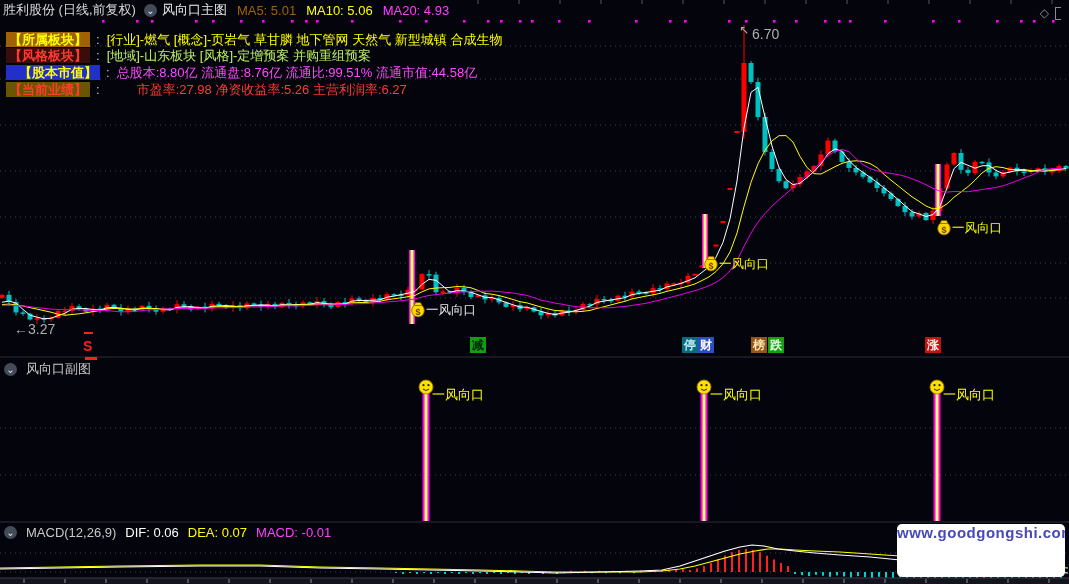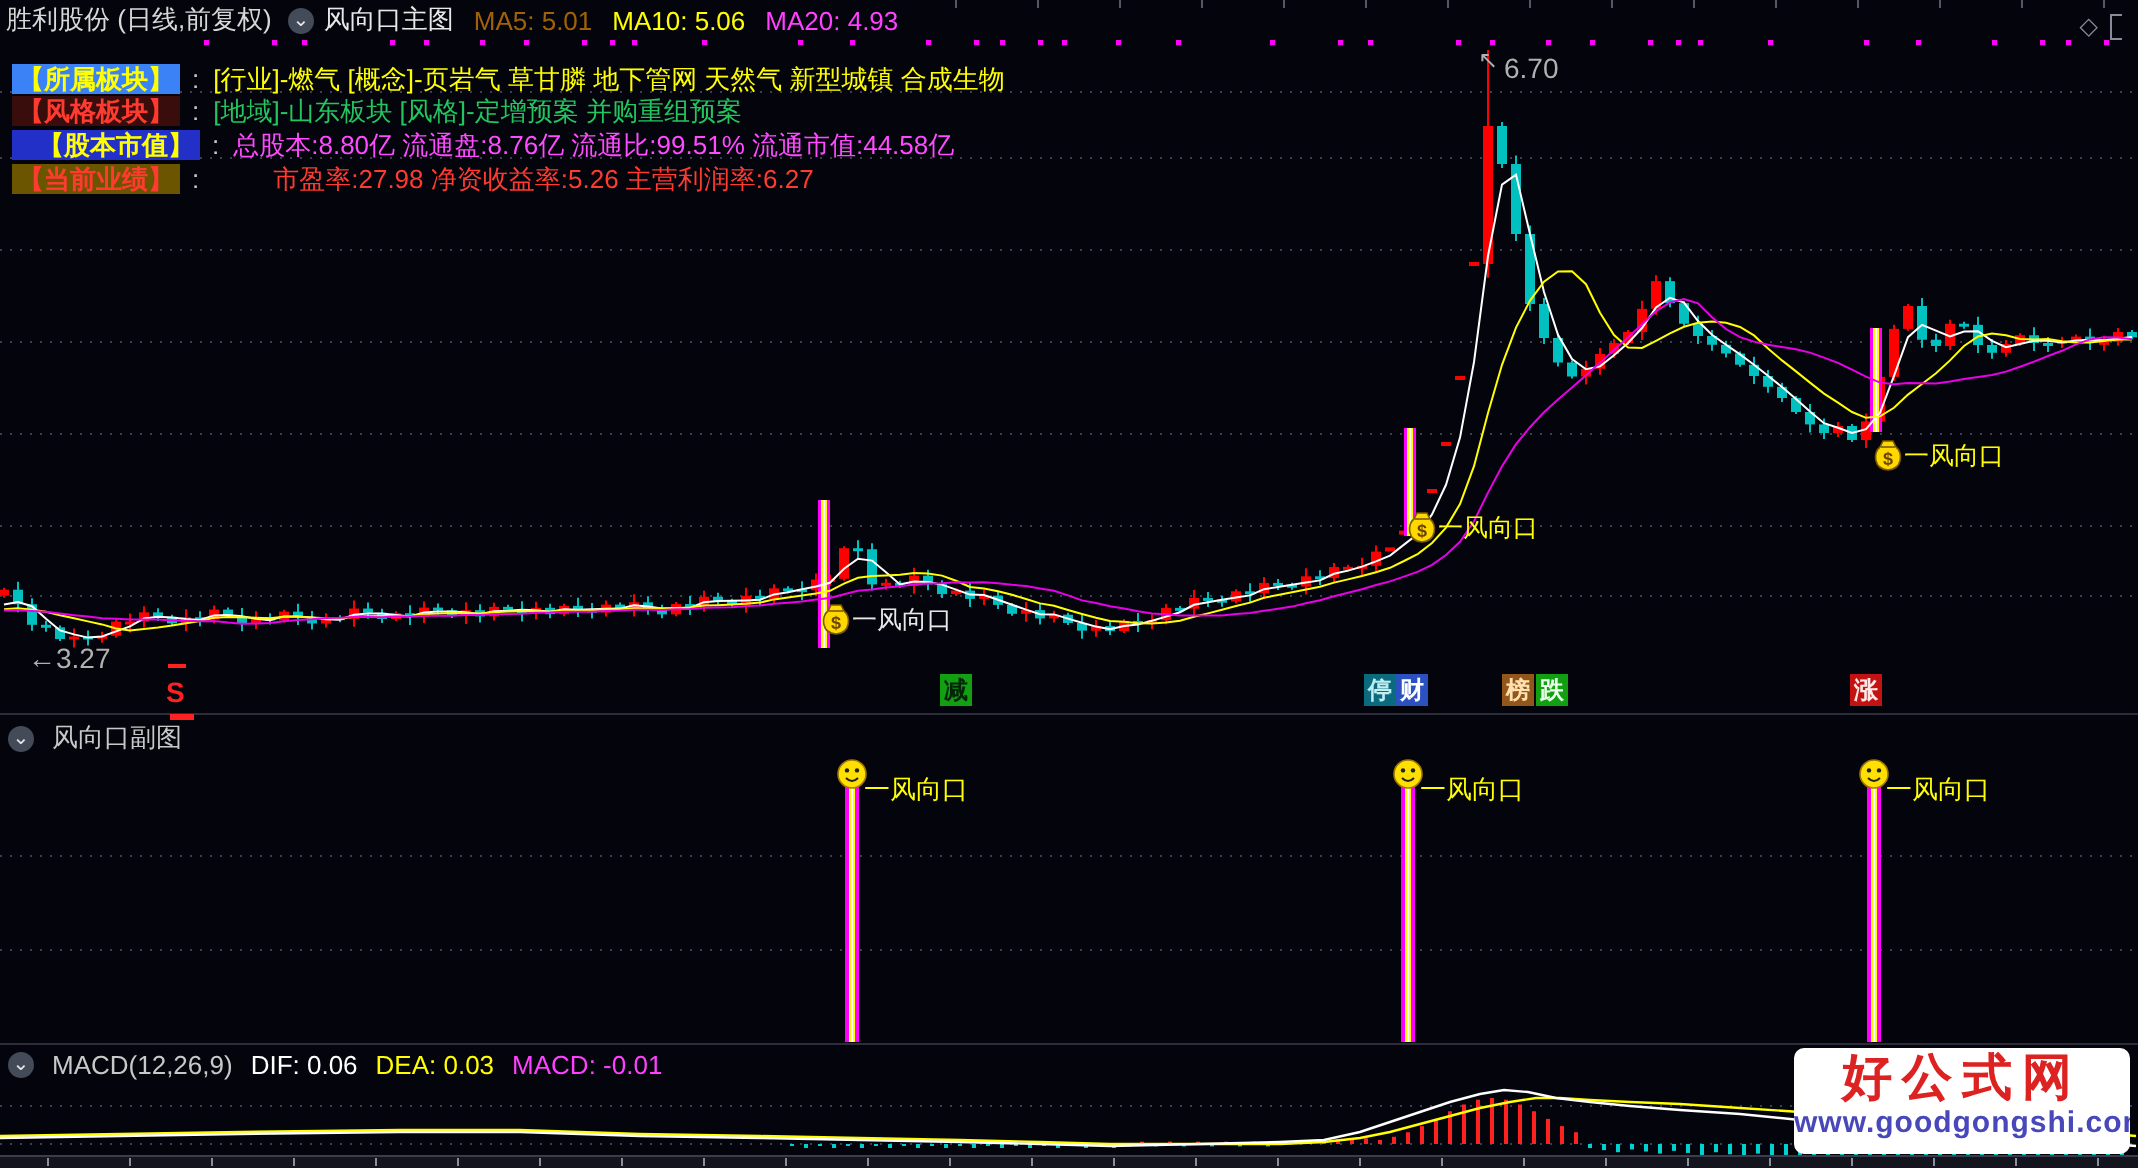--- a/index.html
+++ b/index.html
@@ -618,36 +618,36 @@
     <span class="t-ma10">MA10: 5.06</span>
     <span class="t-ma20">MA20: 4.93</span>
   </div>
 
   <div class="corner">
     <span>◇</span>
     <span class="brk"></span>
   </div>
 
   <div id="inforows">
-      <div class="inforow" style="left: 6px; top: 32px;"><span class="lab" style="background: #3b82f6; color: rgb(255, 255, 0);">【所属板块】</span><span class="sep">:</span><span style="color: rgb(255, 255, 0);">[行业]-燃气 [概念]-页岩气 草甘膦 地下管网 天然气 新型城镇 合成生物</span></div>
-      <div class="inforow" style="left: 6px; top: 48px;"><span class="lab" style="background: rgb(58, 13, 13); color: rgb(255, 59, 48);">【风格板块】</span><span class="sep">:</span><span style="color: #22c55e;">[地域]-山东板块 [风格]-定增预案 并购重组预案</span></div>
+      <div class="inforow" style="left: 6px; top: 32px;"><span class="lab" style="background: #a16207; color: rgb(255, 255, 0);">【所属板块】</span><span class="sep">:</span><span style="color: rgb(255, 255, 0);">[行业]-燃气 [概念]-页岩气 草甘膦 地下管网 天然气 新型城镇 合成生物</span></div>
+      <div class="inforow" style="left: 6px; top: 48px;"><span class="lab" style="background: rgb(58, 13, 13); color: rgb(255, 59, 48);">【风格板块】</span><span class="sep">:</span><span style="color: #bef264;">[地域]-山东板块 [风格]-定增预案 并购重组预案</span></div>
       <div class="inforow" style="left: 6px; top: 65px;"><span class="lab" style="background: rgb(35, 48, 200); color: rgb(255, 255, 0); padding-left: 13px;">【股本市值】</span><span class="sep">:</span><span style="color: rgb(255, 75, 255);">总股本:8.80亿 流通盘:8.76亿 流通比:99.51% 流通市值:44.58亿</span></div>
       <div class="inforow" style="left: 6px; top: 82px;"><span class="lab" style="background: rgb(107, 85, 0); color: rgb(255, 59, 48); margin-top: 28px;">【当前业绩】</span><span class="sep">:</span><span style="color: rgb(255, 59, 48); margin-left: 30px;">市盈率:27.98 净资收益率:5.26 主营利润率:6.27</span></div>
     </div>
 
   <div class="panelhdr" style="left:4px;top:360px;">
     <span class="chev">⌄</span>
     <span>风向口副图</span>
   </div>
 
   <div class="panelhdr" style="left:4px;top:525px;">
     <span class="chev">⌄</span>
     <span>MACD(12,26,9)</span>
     <span id="difLab" style="color: rgb(255, 255, 255);">DIF: 0.06</span>
-    <span id="deaLab" style="color: rgb(255, 255, 0);">DEA: 0.03</span>
+    <span id="deaLab" style="color: rgb(255, 255, 0);">DEA: 0.07</span>
     <span id="macdLab" style="color: rgb(255, 64, 255);">MACD: -0.01</span>
   </div>
 
   <div id="overlay">
       <div style="left: 426px; top: 302px; font-size: 12.5px; color: rgb(232, 232, 232);">一风向口</div>
       <div style="left: 719px; top: 256px; font-size: 12.5px; color: rgb(255, 255, 0);">一风向口</div>
       <div style="left: 952px; top: 220px; font-size: 12.5px; color: rgb(255, 255, 0);">一风向口</div>
       <div style="left: 432px; top: 386px; font-size: 13px; color: rgb(255, 255, 0);">一风向口</div>
       <div style="left: 710px; top: 386px; font-size: 13px; color: rgb(255, 255, 0);">一风向口</div>
       <div style="left: 943px; top: 386px; font-size: 13px; color: rgb(255, 255, 0);">一风向口</div>
@@ -659,16 +659,15 @@
       <div style="left: 85px; top: 357px; width: 12px; height: 3px; background: rgb(255, 32, 32);"></div>
       <div style="left: 470px; top: 337px; width: 16px; height: 16px; line-height: 16px; text-align: center; font-size: 12px; font-weight: bold; background: rgb(18, 160, 18); color: rgb(4, 36, 10);">减</div>
       <div style="left: 682px; top: 337px; width: 16px; height: 16px; line-height: 16px; text-align: center; font-size: 12px; font-weight: bold; background: rgb(11, 107, 126); color: rgb(191, 238, 242);">停</div>
       <div style="left: 698px; top: 337px; width: 16px; height: 16px; line-height: 16px; text-align: center; font-size: 12px; font-weight: bold; background: rgb(43, 80, 192); color: rgb(255, 255, 255);">财</div>
       <div style="left: 751px; top: 337px; width: 16px; height: 16px; line-height: 16px; text-align: center; font-size: 12px; font-weight: bold; background: rgb(147, 86, 26); color: rgb(255, 226, 176);">榜</div>
       <div style="left: 768px; top: 337px; width: 16px; height: 16px; line-height: 16px; text-align: center; font-size: 12px; font-weight: bold; background: rgb(18, 160, 18); color: rgb(234, 255, 234);">跌</div>
       <div style="left: 925px; top: 337px; width: 16px; height: 16px; line-height: 16px; text-align: center; font-size: 12px; font-weight: bold; background: rgb(195, 18, 18); color: rgb(255, 232, 232);">涨</div>
     </div>
 
   <div class="watermark">
-    <div class="w1">好公式网</div>
     <div class="w2">www.goodgongshi.com</div>
   </div>
 </div>
 
 </body></html>

